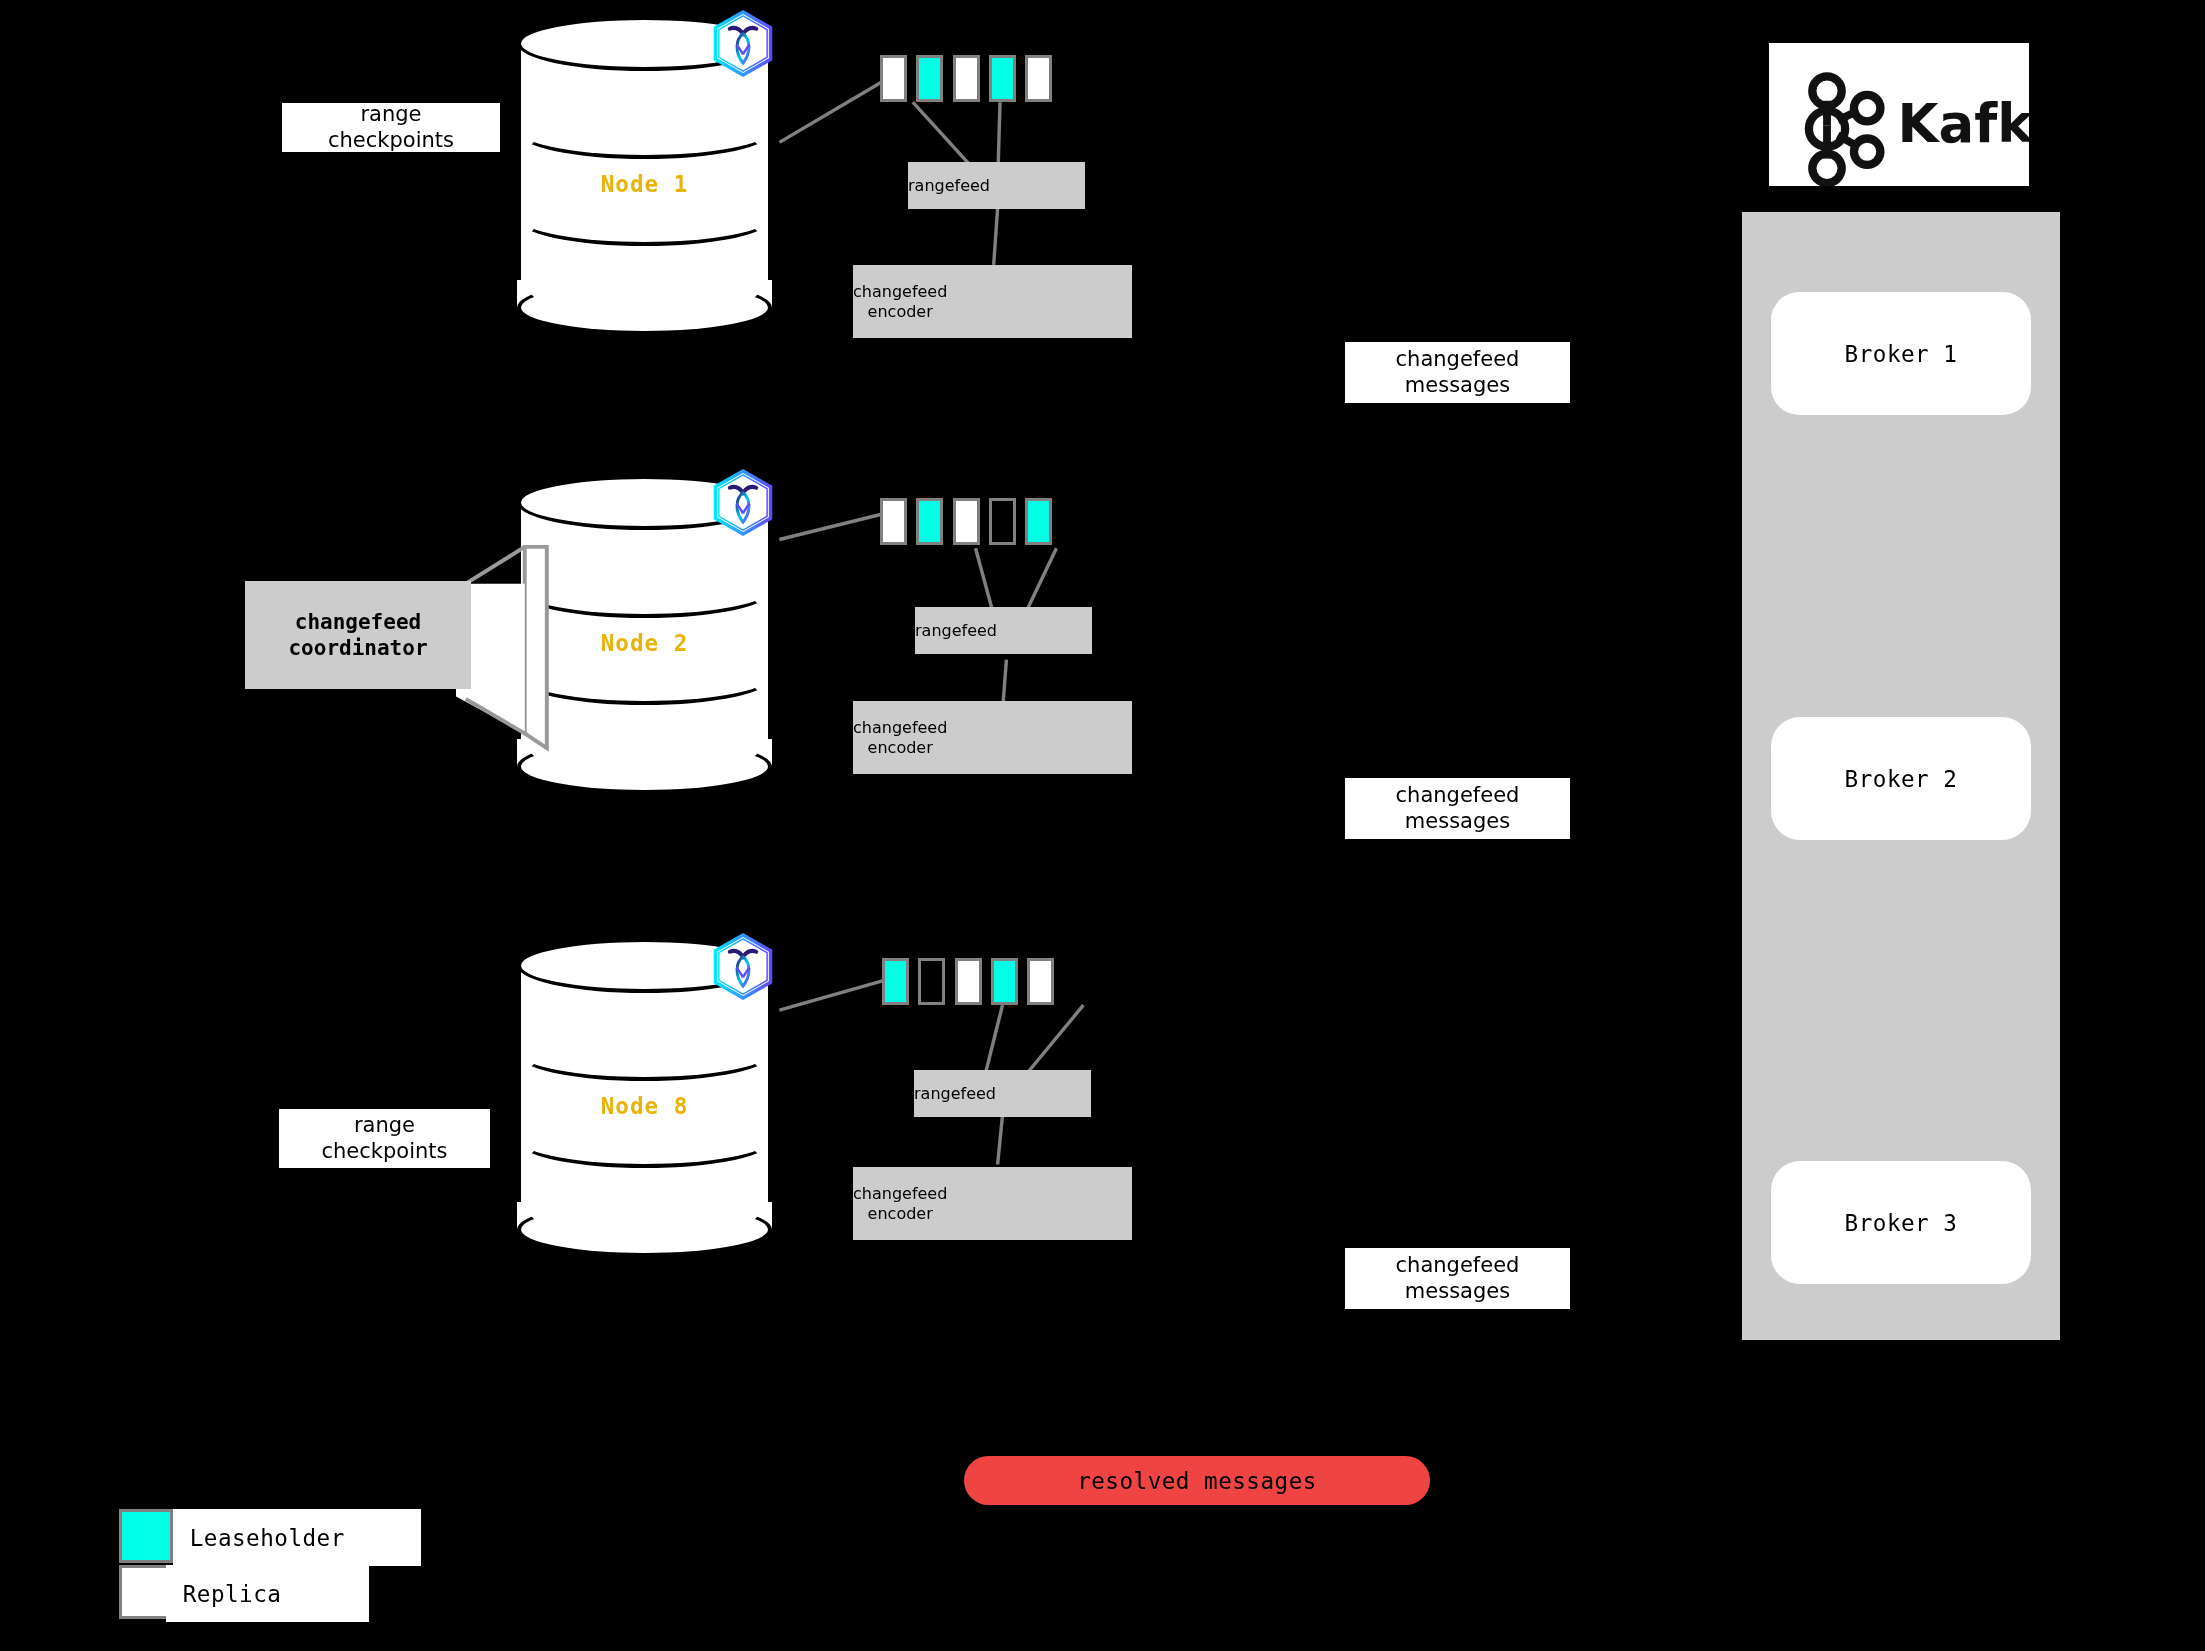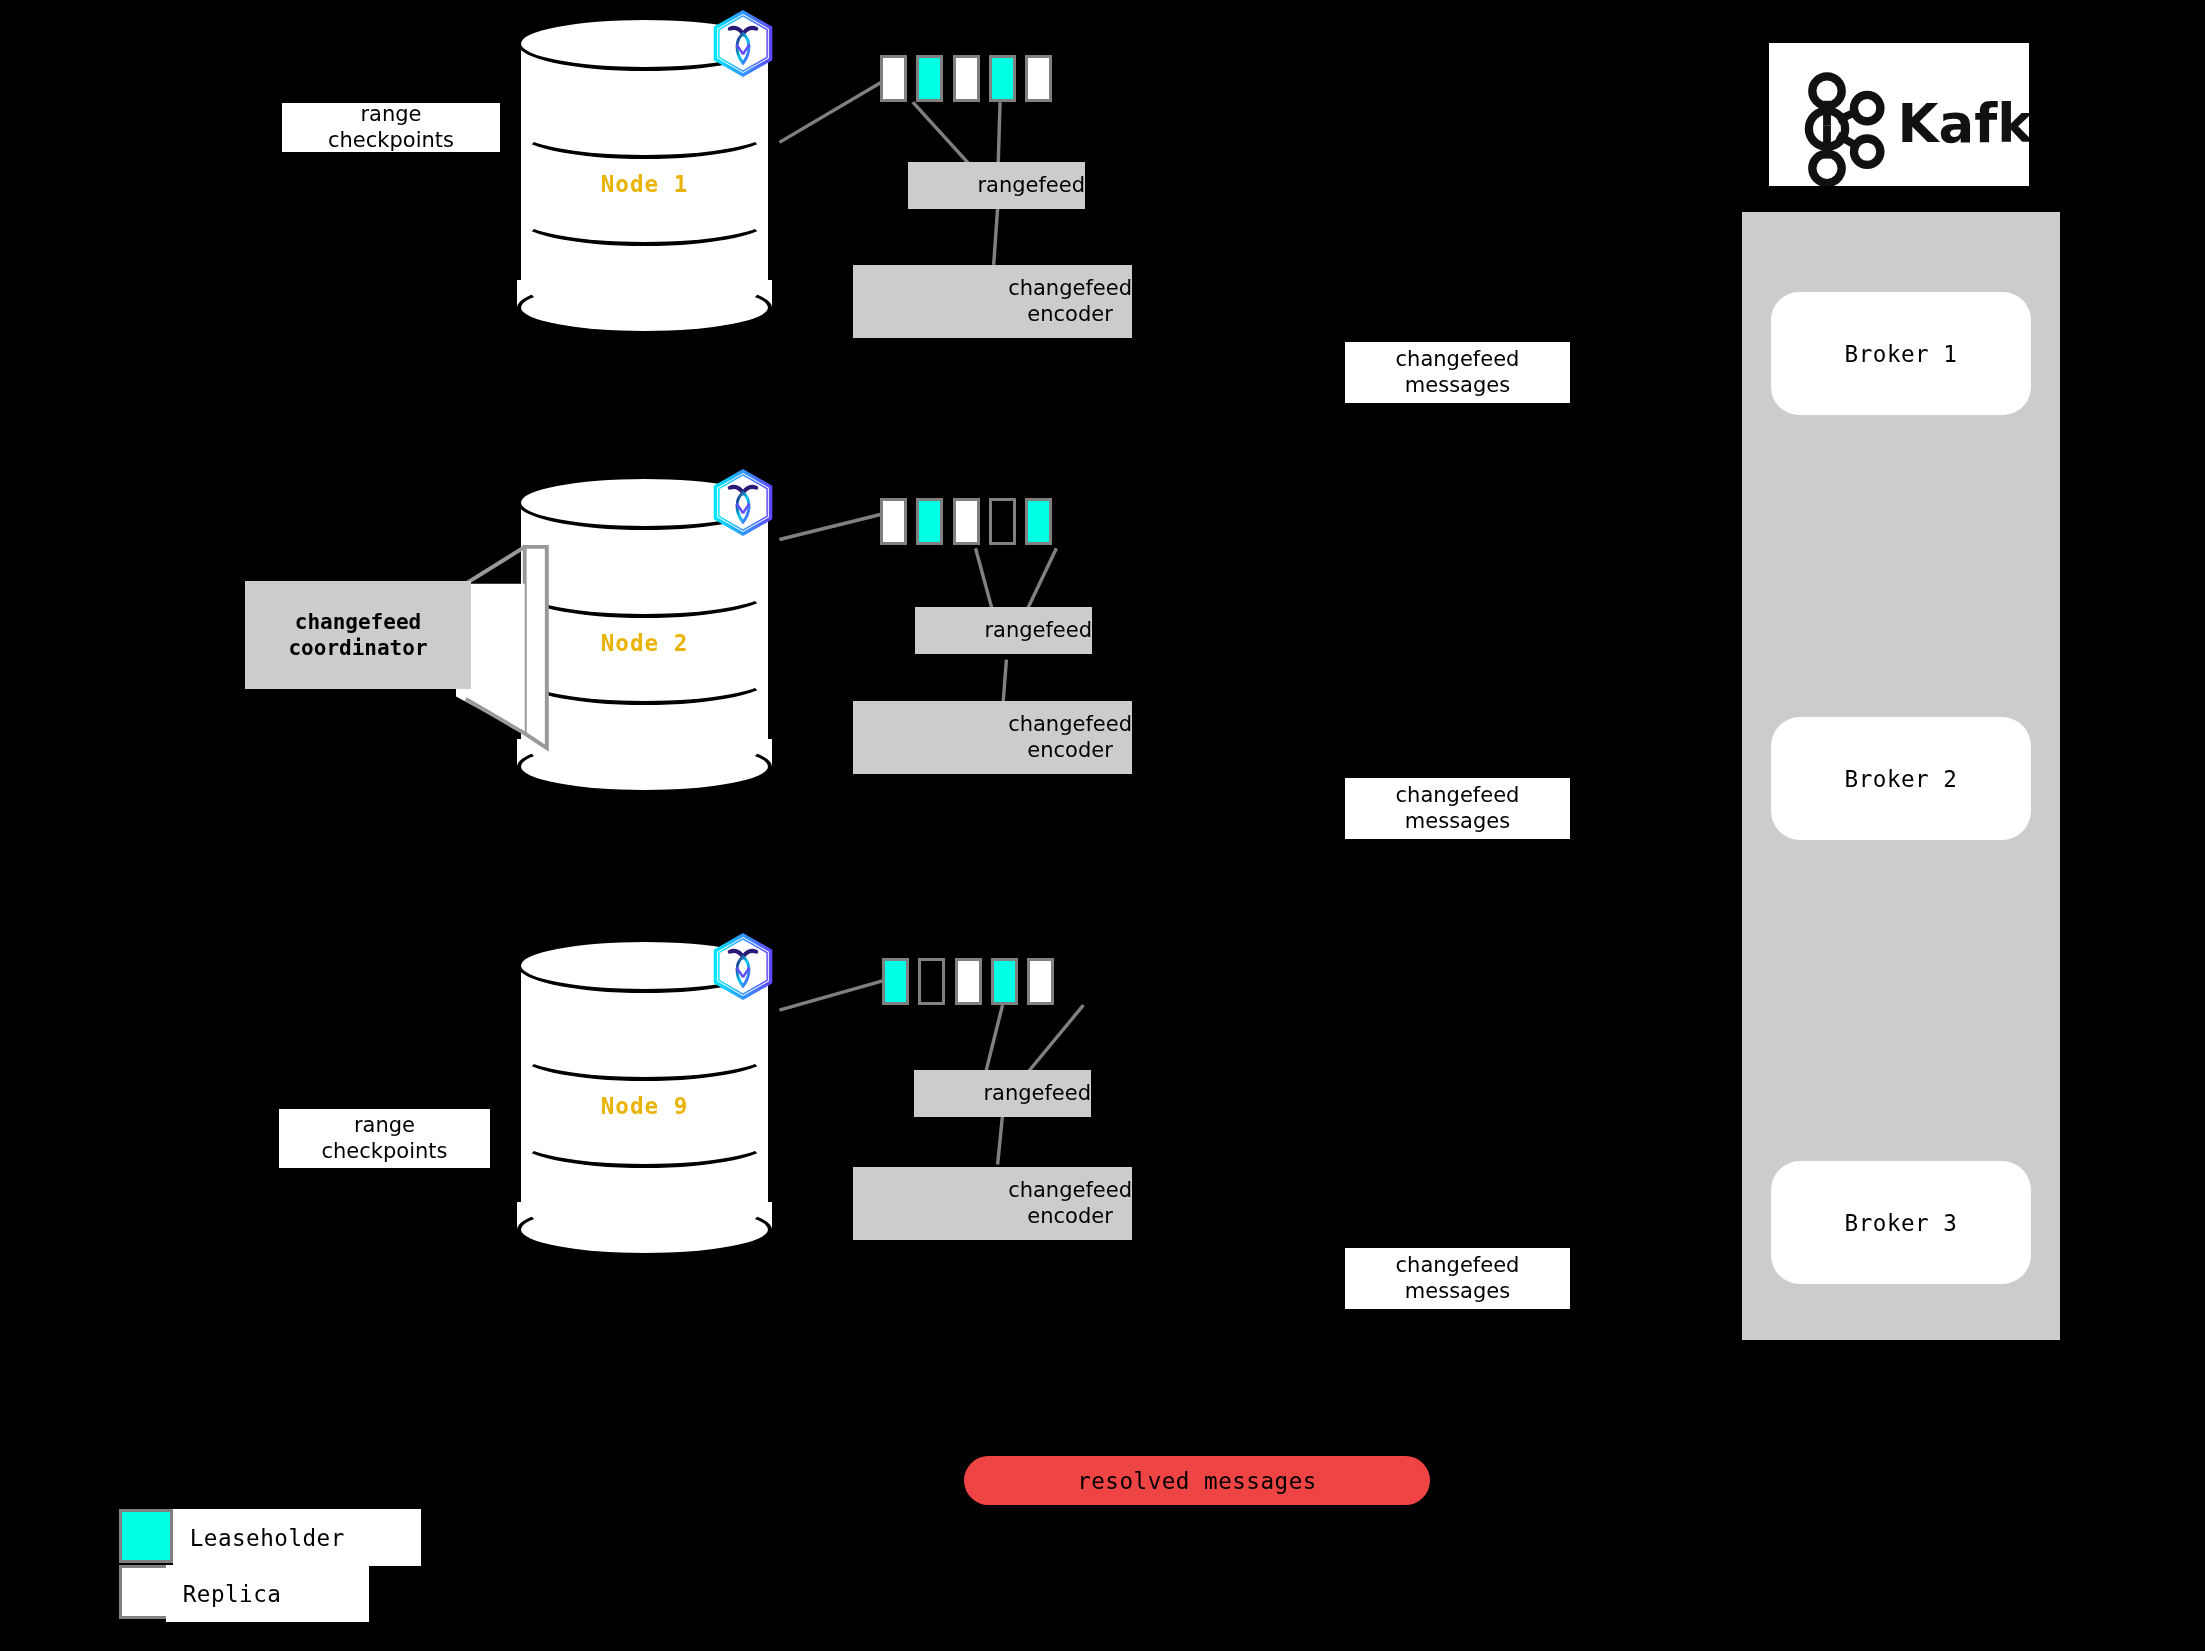--- a/index.html
+++ b/index.html
@@ -28,22 +28,22 @@
 
   
   .range-row{position:absolute;display:flex;gap:9.3px;}
   .range-box{width:27px;height:47px;border:3.4px solid #808080;box-sizing:border-box;}
   .rb-white{background:#ffffff;}
   .rb-cyan{background:#00ffe5;}
   .rb-empty{background:transparent;}
 
   
   .gbox{position:absolute;background:#cccccc;color:#000;
-        display:flex;align-items:center;justify-content:flex-end;text-align:center;
-        font-family:"DejaVu Sans", sans-serif;font-size:21px;line-height:1.22;}
+        display:flex;align-items:center;justify-content:flex-start;text-align:center;
+        font-family:"DejaVu Sans", sans-serif;font-size:16px;line-height:1.22;}
 
   
   .wbox{position:absolute;background:#ffffff;color:#000;overflow:hidden;
         display:flex;align-items:center;justify-content:center;text-align:center;
         font-family:"DejaVu Sans", sans-serif;font-size:21px;line-height:1.22;}
 
   
   .coord-box{position:absolute;background:#cccccc;color:#000;
         display:flex;align-items:center;justify-content:center;text-align:center;
         font-family:"DejaVu Sans Mono", monospace;font-weight:bold;font-size:21px;line-height:1.25;}
@@ -209,21 +209,21 @@
 messages</span>
   </div>
 
   <div class="node-cyl" style="left:517px;top:951px;">
     <div class="cyl-body"></div>
     <div class="cyl-bot-mask"></div>
     <div class="cyl-ell cyl-bot"></div>
     <div class="cyl-ell cyl-mid2"></div>
     <div class="cyl-ell cyl-mid1"></div>
     <div class="cyl-ell cyl-top"></div>
-    <div class="node-label">Node 9</div>
+    <div class="node-label">Node 8</div>
   </div>
 
   <div class="crdb-hex" style="left:711px;top:932px;">
     <svg viewBox="0 0 130 140" width="64" height="69">
       <polygon points="65,6 121,38 121,102 65,134 9,102 9,38" fill="#ffffff" stroke="url(#hg1)" stroke-width="7"></polygon>
       <polygon points="65,14 114,42 114,98 65,126 16,98 16,42" fill="none" stroke="url(#hg1)" stroke-width="3"></polygon>
       <path d="M38,40 C48,36 58,40 65,50 C72,40 82,36 92,40" fill="none" stroke="#2a1a78" stroke-width="8" stroke-linecap="round"></path>
       <path d="M65,50 C50,62 48,88 65,110 C82,88 80,62 65,50 Z" fill="none" stroke="url(#bg1)" stroke-width="6"></path>
       <line x1="65" y1="56" x2="65" y2="110" stroke="url(#bg1)" stroke-width="5"></line>
       <path d="M52,72 C57,80 62,86 65,92" fill="none" stroke="#5f4bff" stroke-width="5"></path>

